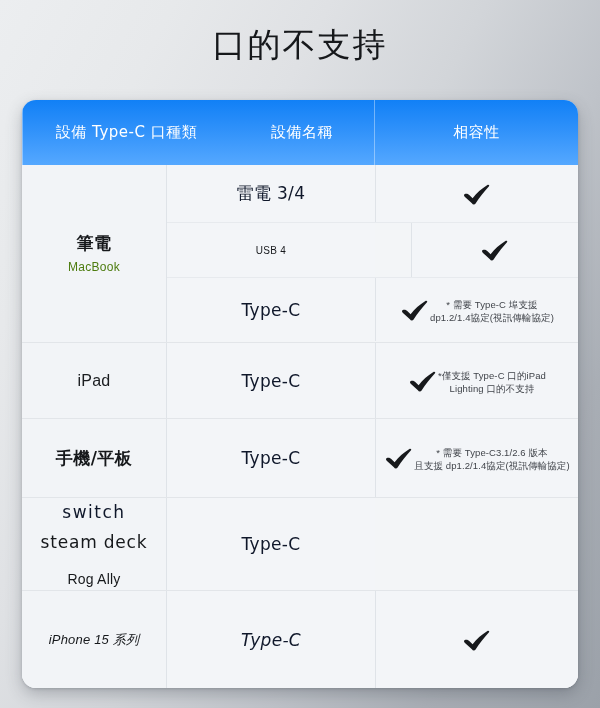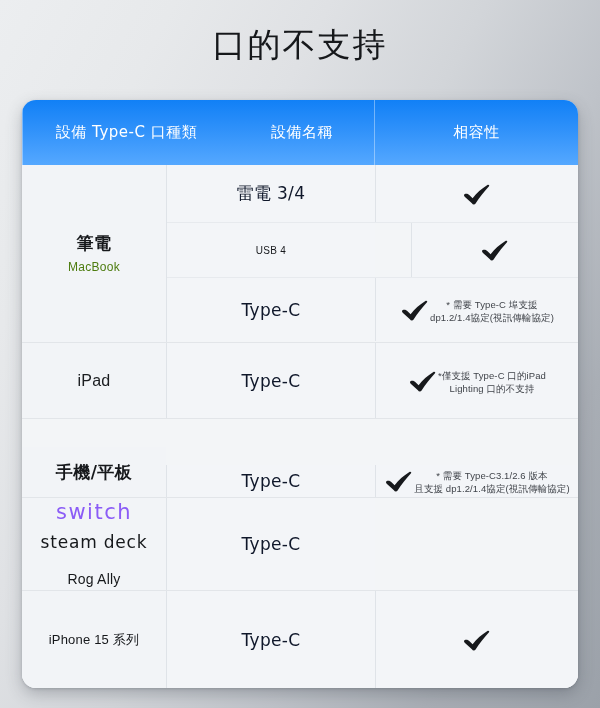--- a/index.html
+++ b/index.html
@@ -137,23 +137,23 @@
     font-family: "DejaVu Sans", "Liberation Sans", sans-serif;
   }
   .name-sub {
     font-size: 12px;
     font-weight: 400;
     color: #4d7c0f;
     line-height: 22px;
     letter-spacing: 0.3px;
   }
   .name-latin-lg {
-    font-size: 21px;
-    font-weight: 400;
-    color: #8b5cf6;
+    font-size: 17px;
+    font-weight: 400;
+    color: #0f172a;
     line-height: 30px;
     letter-spacing: 1.5px;
     font-family: "DejaVu Sans", "Liberation Sans", sans-serif;
   }
   .name-latin-bold {
     font-size: 17px;
     font-weight: 400;
     color: #16181b;
     line-height: 30px;
     letter-spacing: 0.8px;
@@ -299,21 +299,21 @@
               </span>
               <span class="note">
                 <span class="note-line">*僅支援 Type-C 口的iPad</span>
                 <span class="note-line">Lighting 口的不支持</span>
               </span>
             </div>
           </div>
         </div>
       </div>
 
-      <div class="trow" style="height:79px;align-items:flex-end;">
+      <div class="trow" style="height:79px;">
         <div class="cell-name">
           <span class="name-main">手機/平板</span>
         </div>
         <div class="cell-right">
           <div class="subrow first" style="height:100%;">
             <div class="cell-port">
               <span class="port-lg">Type-C</span>
             </div>
             <div class="cell-compat">
               <span class="check">
@@ -338,21 +338,21 @@
         </div>
         <div class="cell-right">
           <div class="subrow first" style="height:100%;">
             <div class="cell-port">
               <span class="port-lg">Type-C</span>
             </div>
           </div>
         </div>
       </div>
 
-      <div class="trow" style="height:98px;">
+      <div class="trow" style="height:98px;font-style:italic;">
         <div class="cell-name">
           <span class="name-mid">iPhone 15 系列</span>
         </div>
         <div class="cell-right">
           <div class="subrow first" style="height:100%;">
             <div class="cell-port">
               <span class="port-lg">Type-C</span>
             </div>
             <div class="cell-compat">
               <span class="check">

